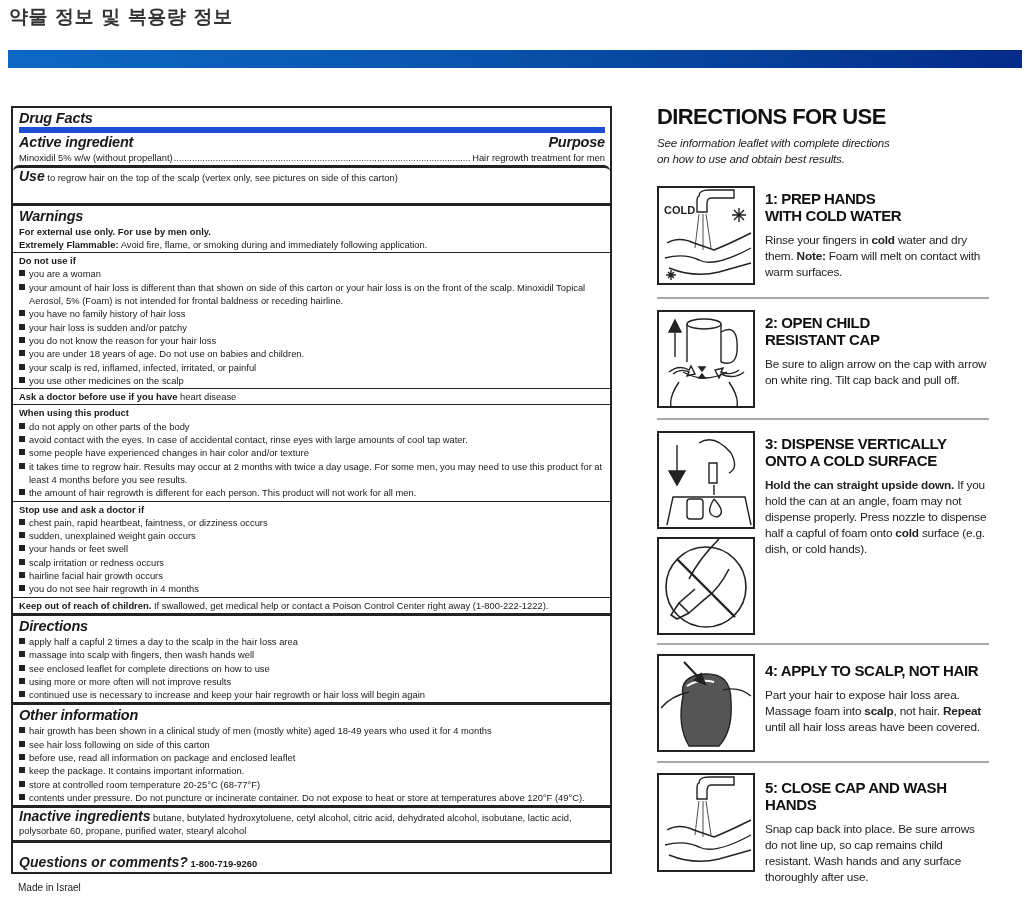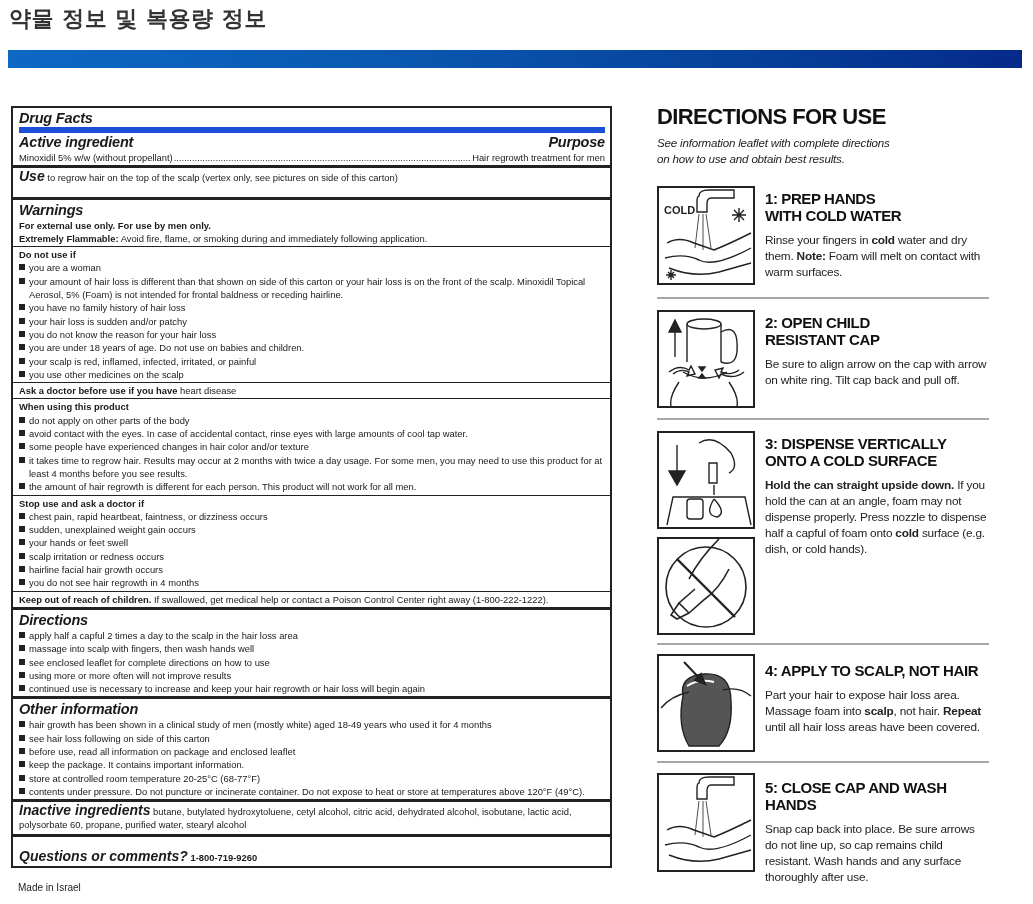--- a/index.html
+++ b/index.html
@@ -1,19 +1,19 @@
 <!DOCTYPE html>
 <html><head>
 <meta charset="utf-8">
 <style>
   * { box-sizing: border-box; margin: 0; padding: 0; }
   html, body { width: 1033px; height: 904px; background: #fff; overflow: hidden; }
   body { position: relative; font-family: "Liberation Sans", sans-serif; color: #1a1a1a; }
 
-  .page-title { position: absolute; left: 9px; top: 4px; font-size: 22px; font-weight: bold; color: #333; letter-spacing: 0.5px; font-family: "DejaVu Sans", sans-serif; }
+  .page-title { position: absolute; left: 9px; top: 4px; font-size: 19px; font-weight: bold; color: #333; letter-spacing: 0.5px; font-family: "DejaVu Sans", sans-serif; }
   .banner { position: absolute; left: 8px; top: 50px; width: 1014px; height: 18px;
     background: linear-gradient(90deg, #0d68c4 0%, #0a57b0 40%, #063f99 75%, #052a8a 100%); }
 
   
   .df { position: absolute; left: 11px; top: 106px; width: 601px; border: 2px solid #222; font-size: 9.4px; line-height: 13.3px; }
   .df .sec { padding: 1px 5px 1px 6px; border-top: 3px solid #222; }
   .df .sec:first-child { border-top: none; }
   .df .sub { border-top: 1px solid #222; margin: 1px -5px 0 -6px; padding: 1px 5px 0 6px; }
   .df h2 { font-size: 14.5px; font-style: italic; font-weight: bold; line-height: 18px; letter-spacing: -0.2px; }
   .df .title-rule { border-bottom: 6px solid #1d4ed8; }
@@ -50,21 +50,21 @@
       <h2>Active ingredient</h2>
       <h2>Purpose</h2>
     </div>
     <div class="row">
       <span>Minoxidil 5% w/w (without propellant)</span>
       <span class="dots">......................................................................................................................................................................................................................................................</span>
       <span>Hair regrowth treatment for men</span>
     </div>
   </div>
 
-  <div class="sec" style="padding-top:2px;padding-bottom:12px;">
+  <div class="sec" style="padding-top:2px;padding-bottom:18px;border-radius:6px;">
     <span class="inline-h">Use</span>
     <span>to regrow hair on the top of the scalp (vertex only, see pictures on side of this carton)</span>
   </div>
 
   <div class="sec">
     <h2>Warnings</h2>
     <div><b>For external use only. For use by men only.</b></div>
     <div><b>Extremely Flammable:</b> <span>Avoid fire, flame, or smoking during and immediately following application.</span></div>
 
     <div class="sub">

